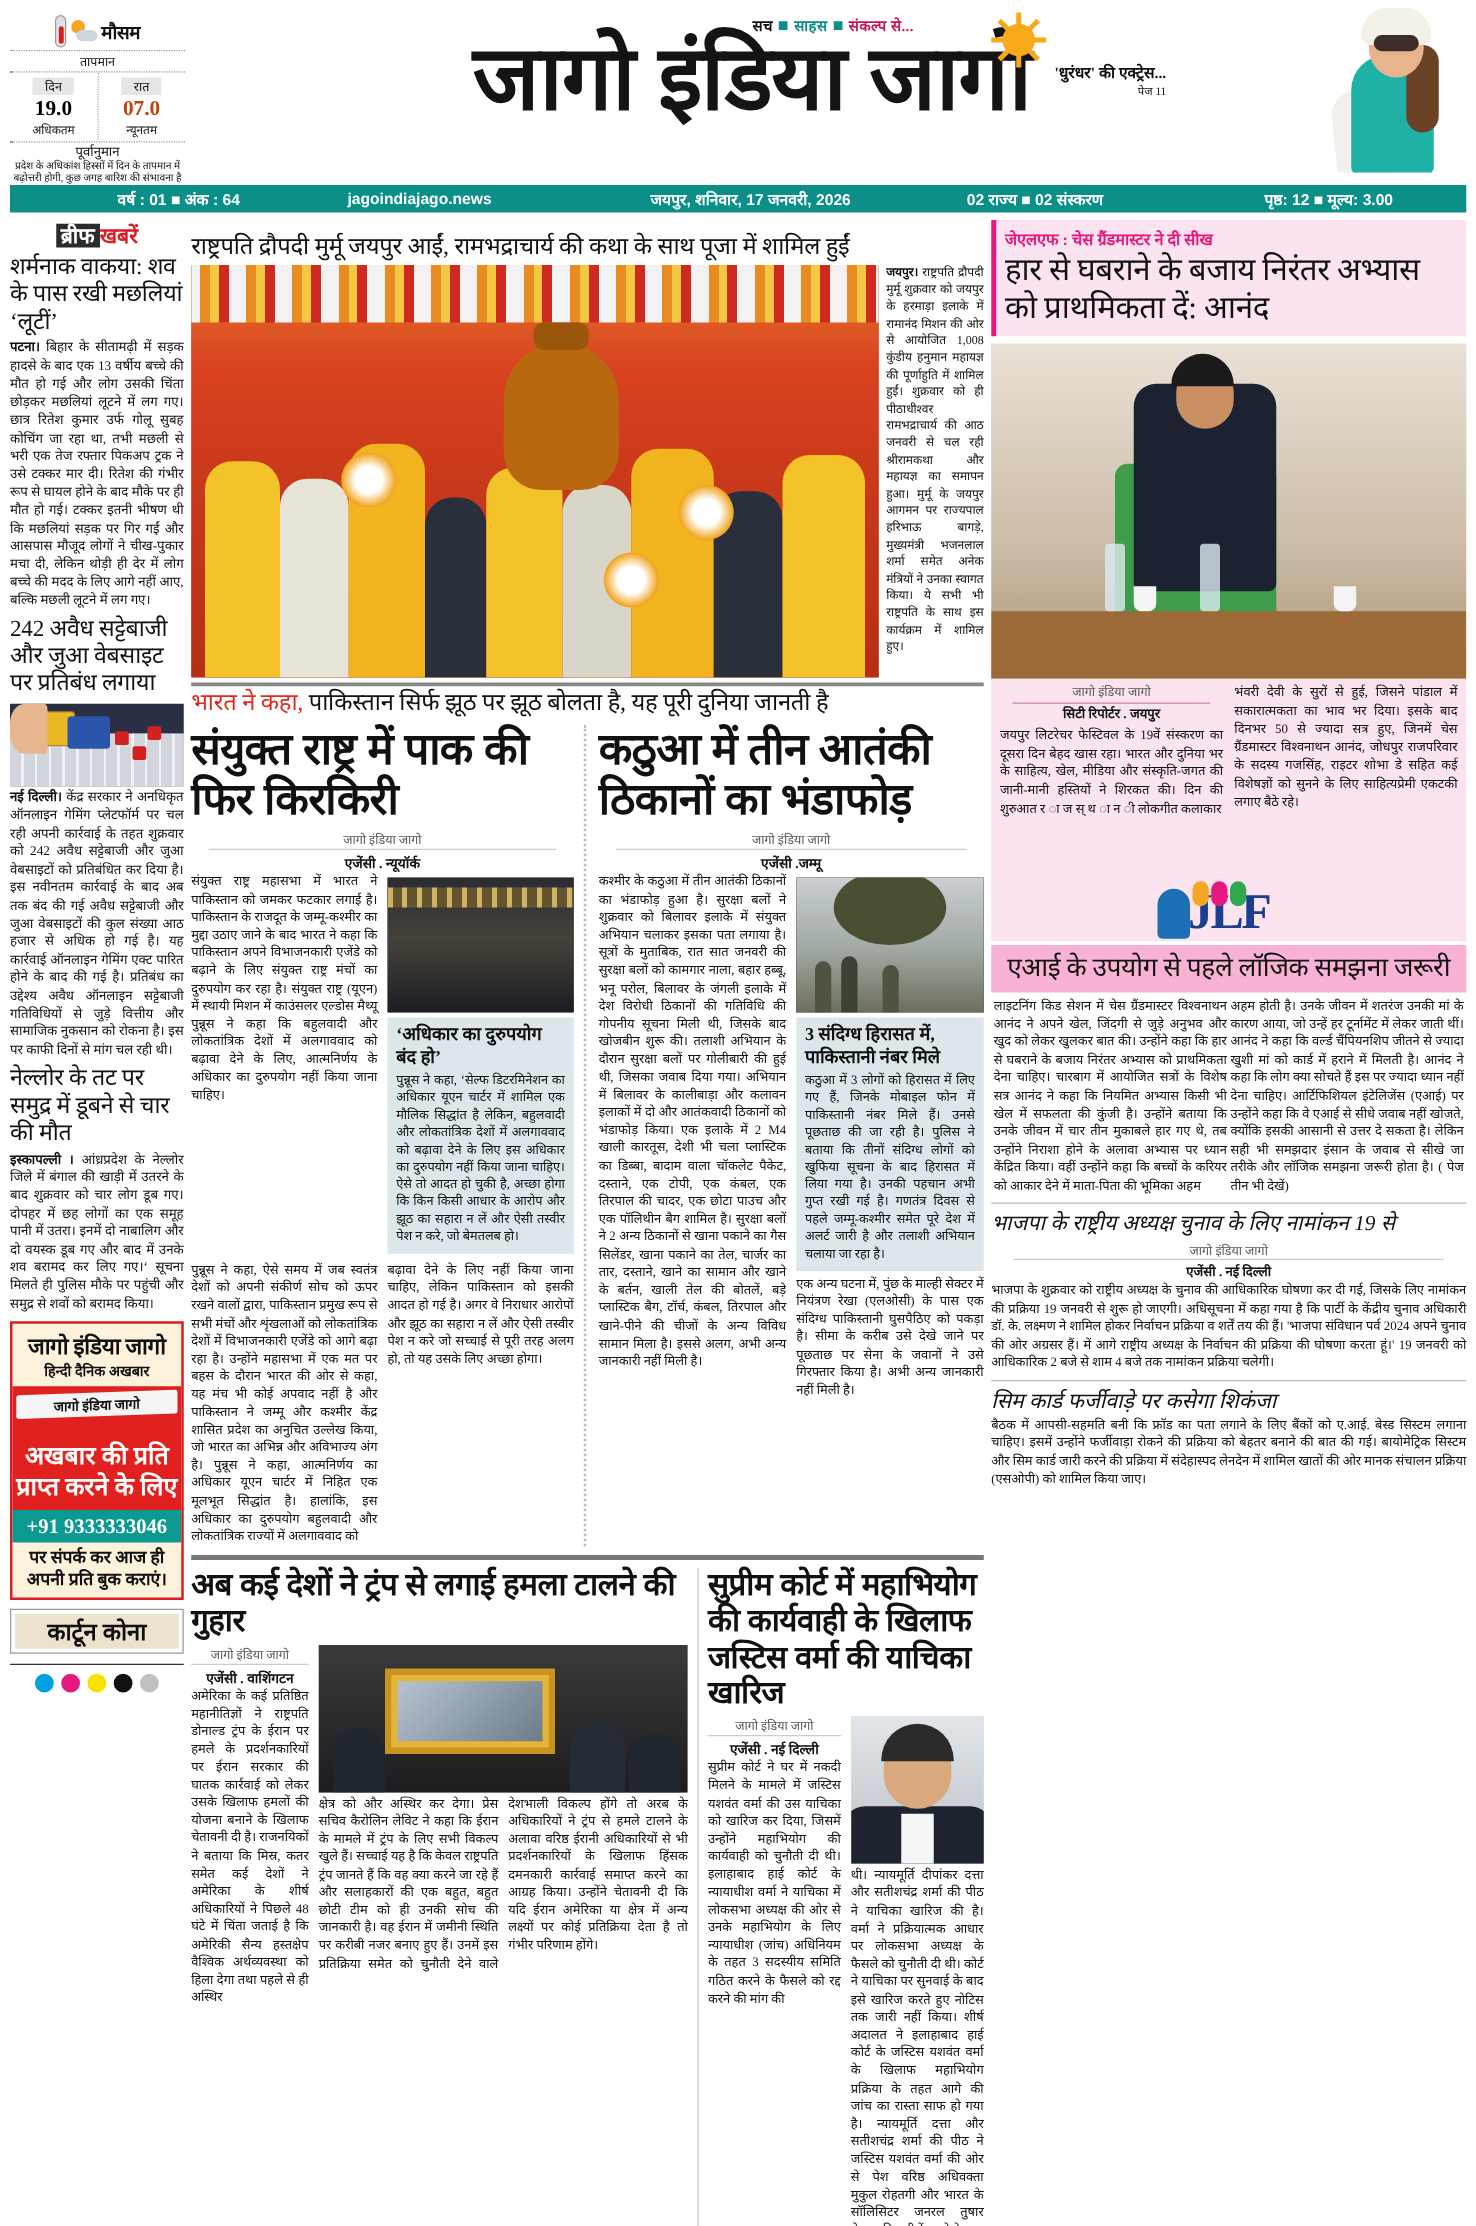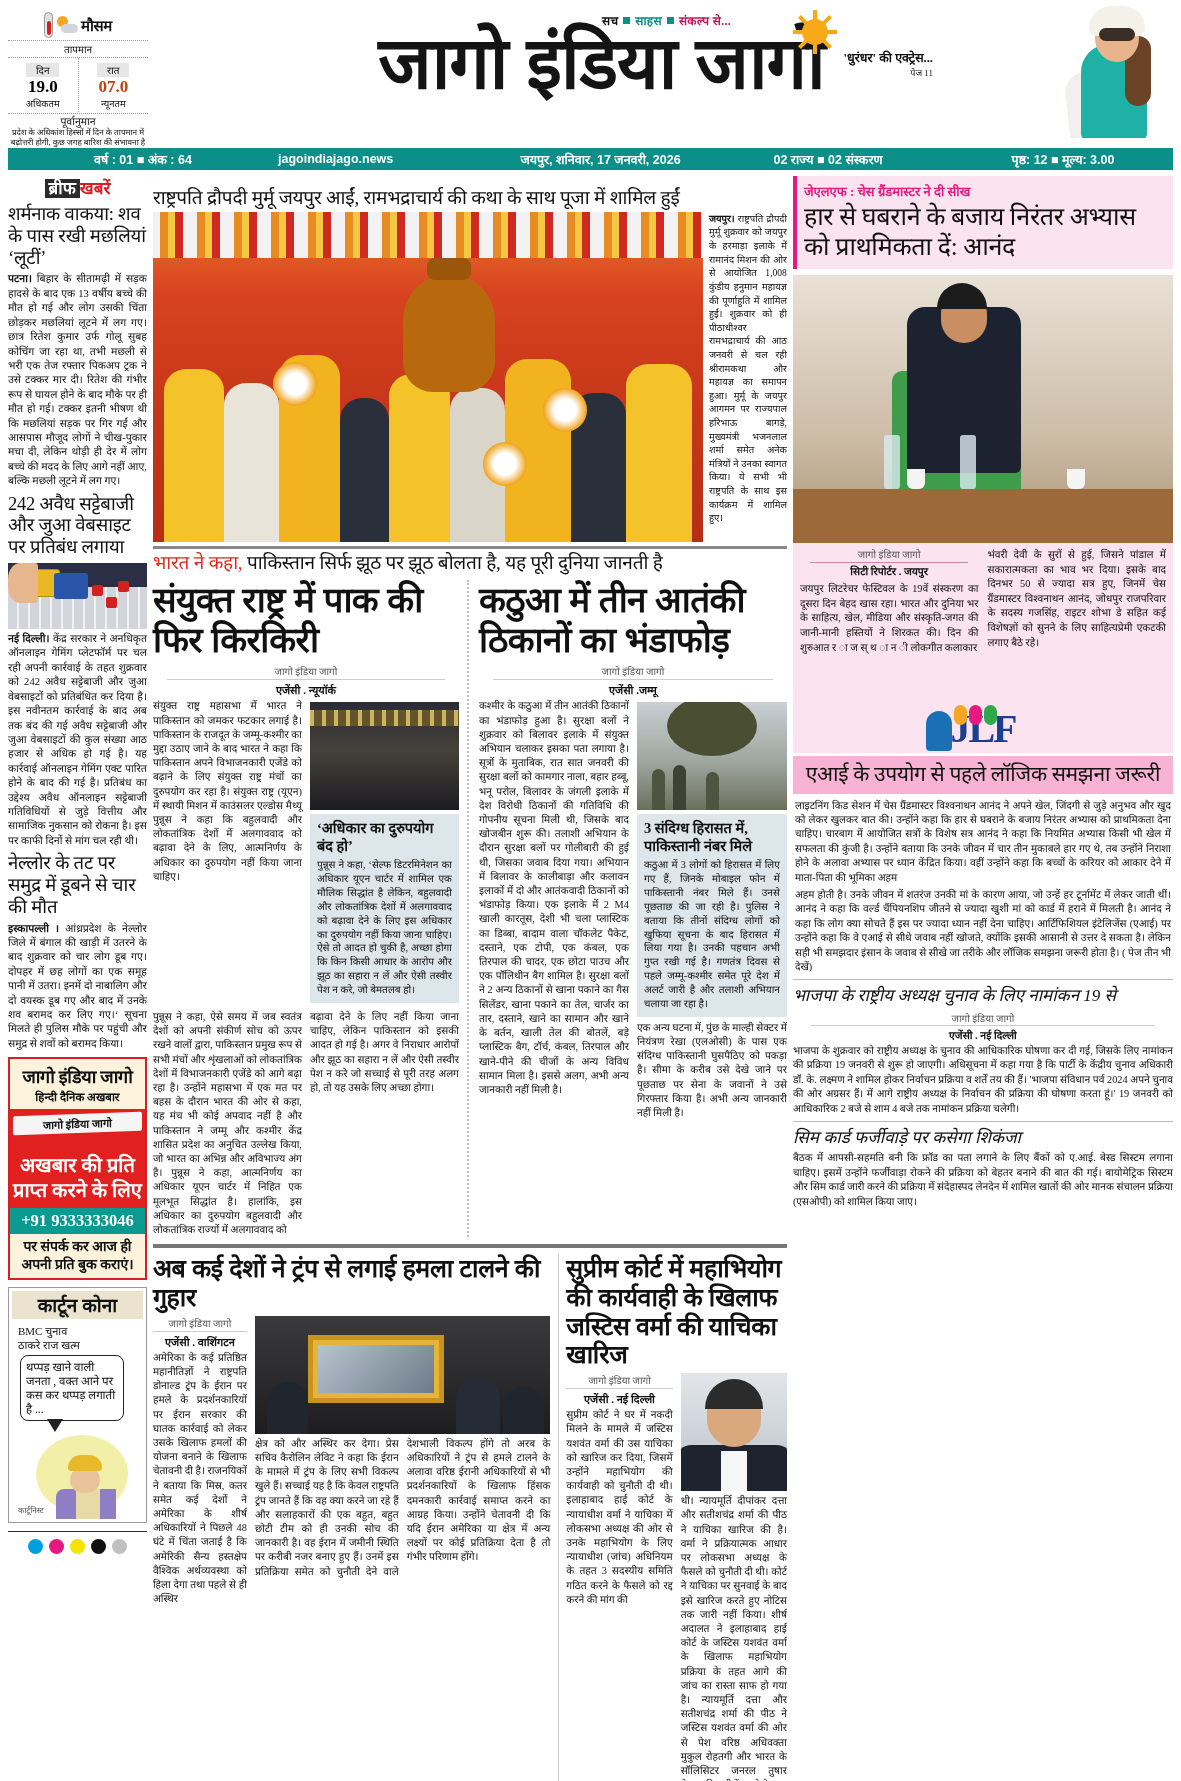--- a/index.html
+++ b/index.html
@@ -187,21 +187,21 @@
   .jlf-by { text-align:center; font-size:10px; color:#555; border-bottom:1px solid #c8a; margin:0 10px 2px; }
   .jlf-by2 { text-align:center; font-size:10.5px; font-weight:bold; margin-bottom:2px;}
   .jlf-logo { position:absolute; left:50%; transform:translateX(-50%); bottom:4px; width:118px; text-align:center;}
   .jlf-l { font-size:40px; font-weight:bold; color:#1b3e8f; font-family:"Liberation Serif",serif; letter-spacing:-2px; line-height:1;}
   .jlf-peacock{position:absolute;left:2px;top:2px;width:26px;height:40px;background:#1b6fb5;border-radius:13px 13px 4px 4px;}
   .jlf-petals{position:absolute;left:30px;top:-4px;}
   .pt{display:inline-block;width:13px;height:20px;border-radius:7px;margin-right:2px;}
 
   .pinkband { background:#f8b3d4; text-align:center; padding:6px 4px; margin-top:3px;}
   .pband-h { font-size:21px; line-height:1.22; letter-spacing:-0.3px;}
-  .rt-cols { display:flex; gap:3px; padding:5px 2px 0;flex-direction:column;}
+  .rt-cols { display:flex; gap:3px; padding:5px 2px 0;}
   .rt-c { flex:1; font-size:10.3px; line-height:1.4; text-align:justify;}
 
   .rsec { margin-top:6px; }
   .rsec-h { font-size:17px; line-height:1.2;font-style:italic; }
   .rsec-by { text-align:center; font-size:10px; color:#555; border-bottom:1px solid #ccc; margin:4px 18px 2px;}
   .rsec-by2 { text-align:center; font-size:10.5px; font-weight:bold; margin-bottom:2px;}
   .rsec-b { font-size:10.3px; line-height:1.4; text-align:justify;}
   .hr-thin { border-top:1px solid #bbb; margin:5px 0;}
 </style>
 </head>
@@ -311,34 +311,20 @@
         <div class="ad-red">
           <div class="ad-roll">जागो इंडिया जागो</div>
           <div class="ad-l3">अखबार की प्रति प्राप्त करने के लिए</div>
         </div>
         <div class="ad-teal">+91 9333333046</div>
         <div class="ad-l4">पर संपर्क कर आज ही अपनी प्रति बुक कराएं।</div>
       </div>
 
       <div class="cartoon">
         <div class="cart-hd">कार्टून कोना</div>
-        <div class="cart-canvas">
-          <div class="cart-t1">BMC चुनाव</div>
-          <div class="cart-t2">ठाकरे राज खत्म</div>
-          <div class="bubble">थप्पड़ खाने वाली जनता , वक्त आने पर कस कर थप्पड़ लगाती है ...</div>
-          <div class="cart-blob"></div>
-          <div class="cart-man">
-            <div class="cm-body"></div>
-              <div class="cm-shawl"></div>
-              <div class="cm-shawl2"></div>
-            <div class="cm-face"></div>
-              <div class="cm-turban"></div>
-          </div>
-          <div class="cart-sign">कार्टूनिस्ट</div>
-        </div>
       </div>
 
       <div class="regbar">
         <div class="regdot" style="background:#00a0e0"></div>
         <div class="regdot" style="background:#e5197f"></div>
         <div class="regdot" style="background:#f7e200"></div>
         <div class="regdot" style="background:#111111"></div>
         <div class="regdot" style="background:#c0c0c0"></div>
       </div>
     </div>

